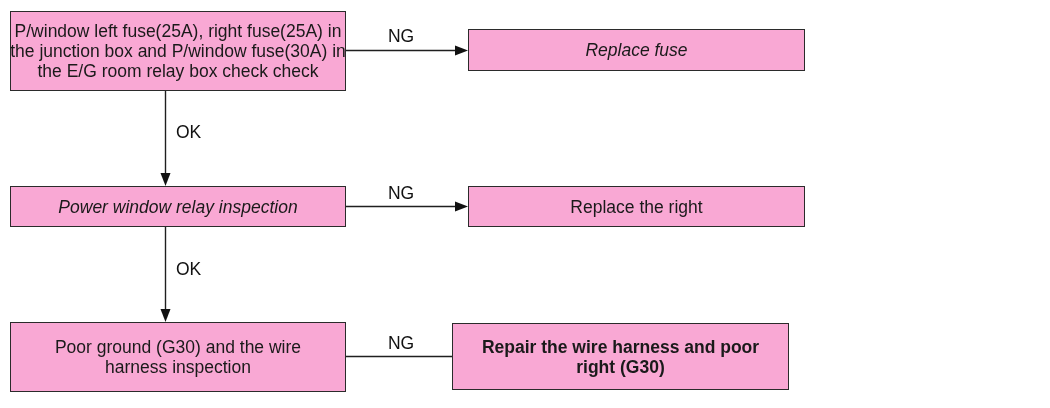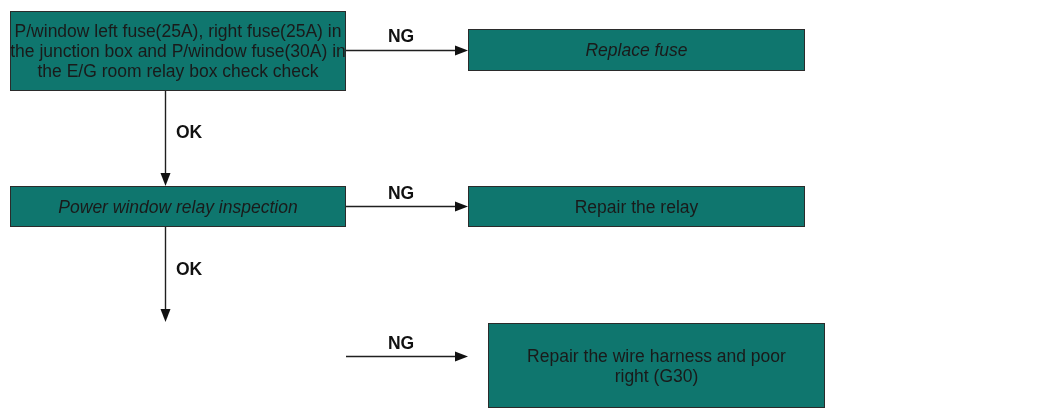--- a/index.html
+++ b/index.html
@@ -28,51 +28,51 @@
     stroke-width: 1.4;
   }
   #connectors polygon {
     fill: #111111;
     stroke: none;
   }
   .box {
     position: absolute;
     box-sizing: border-box;
     border: 1.3px solid #2b2b2b;
-    background: #0f766e;
+    background: #f9a8d4;
     display: flex;
     flex-direction: column;
     justify-content: center;
     align-items: center;
     text-align: right;
     font-size: 17.5px;
     line-height: 20px;
     padding: 0 2px;
   }
   .box .ln {
     white-space: nowrap;
   }
   .flow-label {
     position: absolute;
     font-size: 17.5px;
     line-height: 20px;
-    font-weight: bold;
+    font-weight: normal;
     color: #111111;
     white-space: nowrap;
   }
   .flow-label.centered {
     transform: translateX(-50%);
   }
   
   #check-1  { left: 10px;  top: 11px;  width: 336px; height: 80px; }
   #action-1 { left: 468px; top: 29px;  width: 337px; height: 42px; font-style: italic; }
   #check-2  { left: 10px;  top: 186px; width: 336px; height: 41px; font-style: italic; }
   #action-2 { left: 468px; top: 186px; width: 337px; height: 41px; }
   #check-3  { left: 10px;  top: 322px; width: 336px; height: 70px; }
-  #action-3 { left: 488px; top: 323px; width: 337px; height: 85px; }
+  #action-3 { left: 452px; top: 323px; width: 337px; height: 67px; font-weight: bold; }
   
   #ng-label-1 { left: 401px; top: 26px;  }
   #ng-label-2 { left: 401px; top: 183px; }
   #ng-label-3 { left: 401px; top: 333px; }
   #ok-label-1 { left: 176px; top: 122px; }
   #ok-label-2 { left: 176px; top: 259px; }
 </style>
 </head>
 <body>
 
@@ -110,23 +110,27 @@
   <div id="action-1" class="box">
     <div class="ln">Replace fuse</div>
   </div>
   <div id="ok-label-1" class="flow-label">OK</div>
 
   <div id="check-2" class="box">
     <div class="ln">Power window relay inspection</div>
   </div>
   <div id="ng-label-2" class="flow-label centered">NG</div>
   <div id="action-2" class="box">
-    <div class="ln">Repair the relay</div>
+    <div class="ln">Replace the right</div>
   </div>
   <div id="ok-label-2" class="flow-label">OK</div>
 
+  <div id="check-3" class="box">
+    <div class="ln">Poor ground (G30) and the wire</div>
+    <div class="ln">harness inspection</div>
+  </div>
   <div id="ng-label-3" class="flow-label centered">NG</div>
   <div id="action-3" class="box">
     <div class="ln">Repair the wire harness and poor</div>
     <div class="ln">right (G30)</div>
   </div>
 
 </div>
 
 </body></html>

